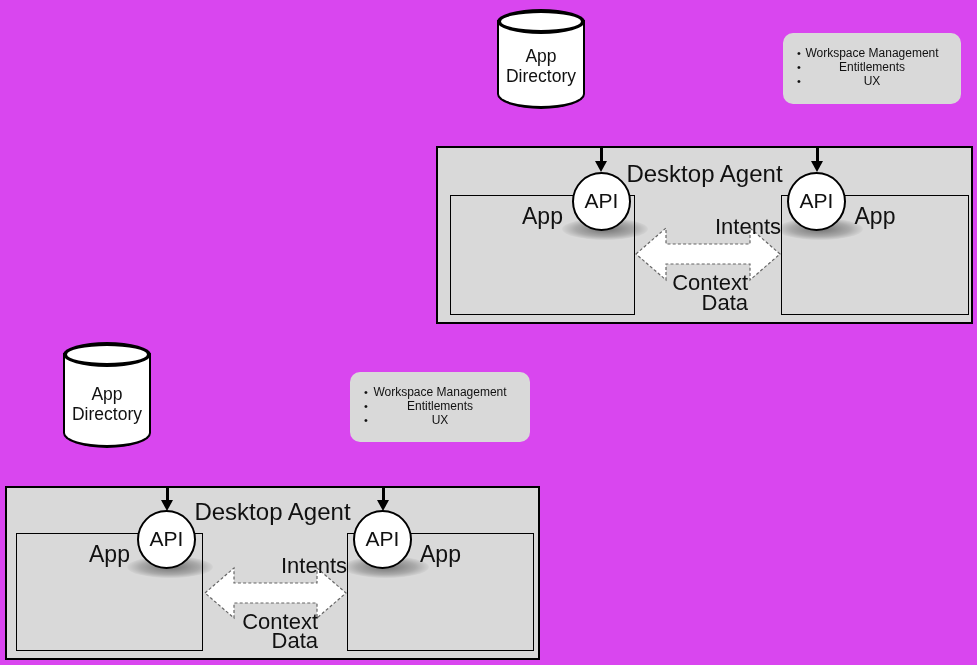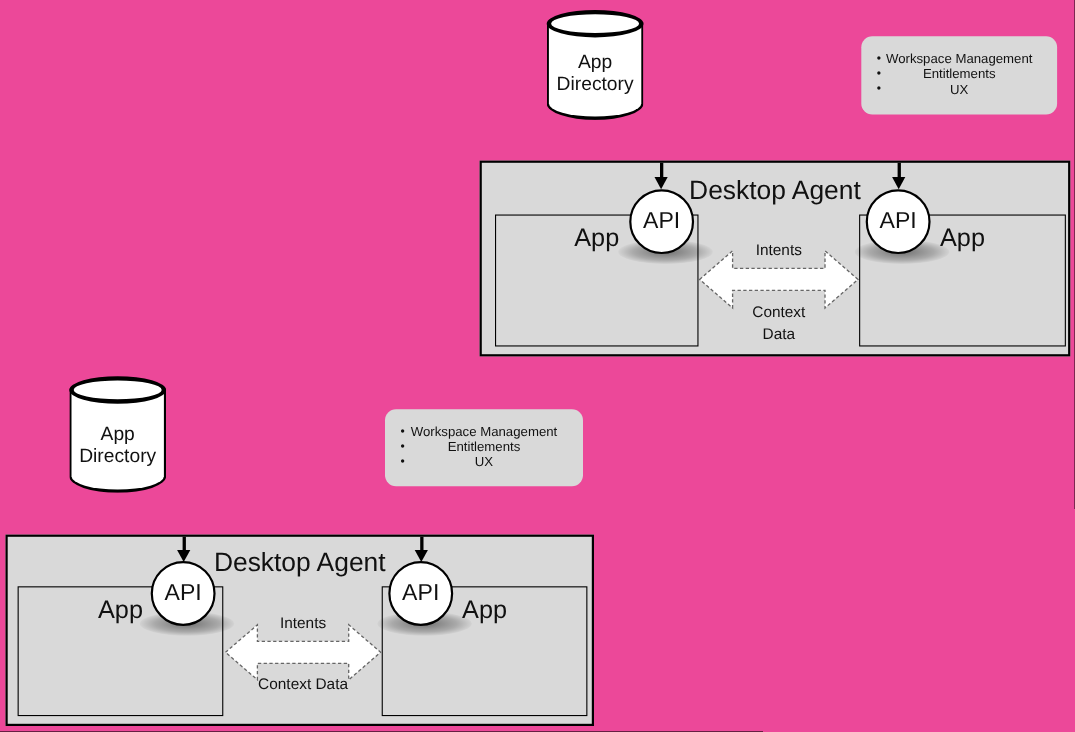--- a/index.html
+++ b/index.html
@@ -1,17 +1,17 @@
 <!DOCTYPE html>
 <html><head>
 <meta charset="utf-8">
 <style>
   html,body{margin:0;padding:0;background:#000;}
   .canvas{
-    position:relative;width:977px;height:665px;background:#ec4899;
+    position:relative;width:977px;height:665px;background:#d946ef;
     font-family:"Liberation Sans",sans-serif;color:#111;overflow:hidden;
   }
   
   .cyl{position:absolute;}
   .cyl-body{
     position:absolute;left:0;right:0;top:11px;bottom:0;background:#fff;
     border-left:2.5px solid #000;border-right:2.5px solid #000;border-bottom:3px solid #000;
     border-radius:0 0 44px 44px / 0 0 15px 15px;
   }
   .cyl-top{
@@ -51,21 +51,21 @@
   .api-shadow{
     position:absolute;width:86px;height:22px;border-radius:50%;z-index:3;
     background:radial-gradient(ellipse at center, rgba(0,0,0,0.48) 0%, rgba(0,0,0,0.22) 48%, rgba(0,0,0,0) 74%);
   }
   .down-line{position:absolute;width:2.5px;background:#000;z-index:2;}
   .down-head{
     position:absolute;width:0;height:0;z-index:2;
     border-left:6px solid transparent;border-right:6px solid transparent;border-top:11px solid #000;
   }
   .flow-arrow{position:absolute;z-index:1;}
-  .flow-label{position:absolute;text-align:center;font-size:14px;line-height:20px;z-index:2;}
+  .flow-label{position:absolute;text-align:right;font-size:22px;line-height:20px;z-index:2;}
   .flow-label.small-lh{line-height:19px;}
 </style>
 </head>
 <body>
 
 <div class="canvas">
 
   <div class="cyl" style="left:497px;top:9px;width:88px;height:100px;">
     <div class="cyl-body"></div>
     <div class="cyl-top"></div>

